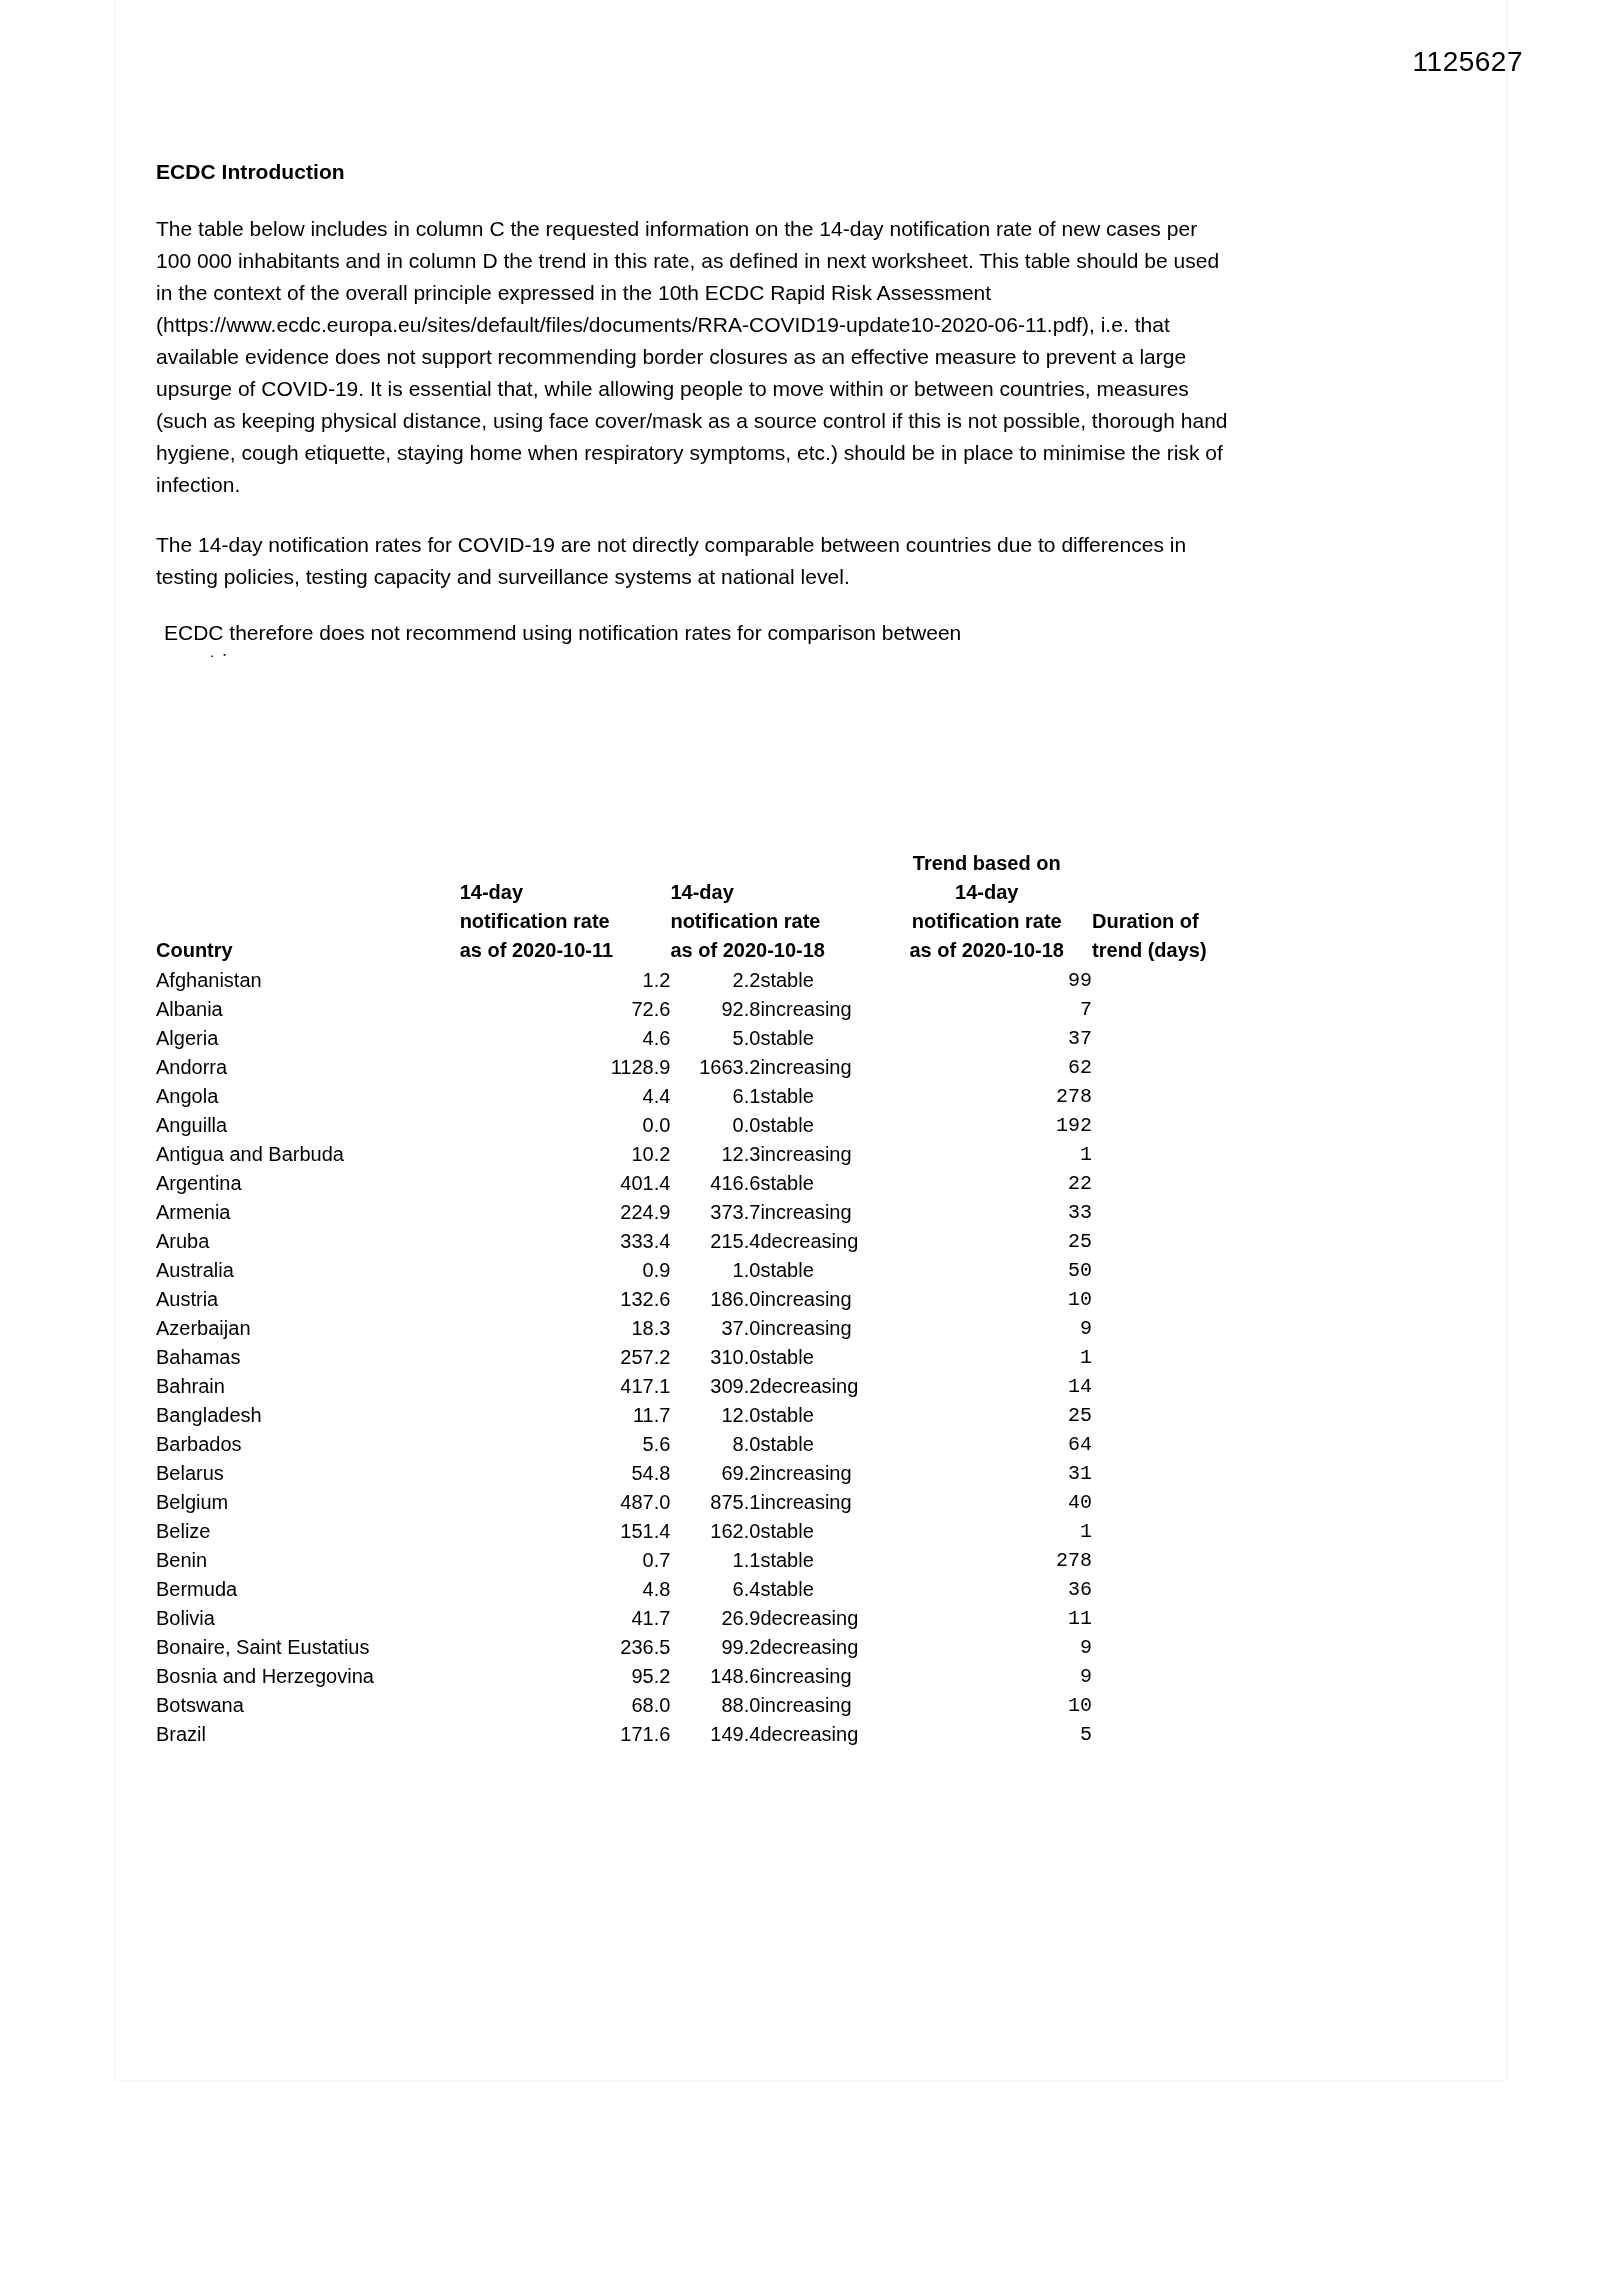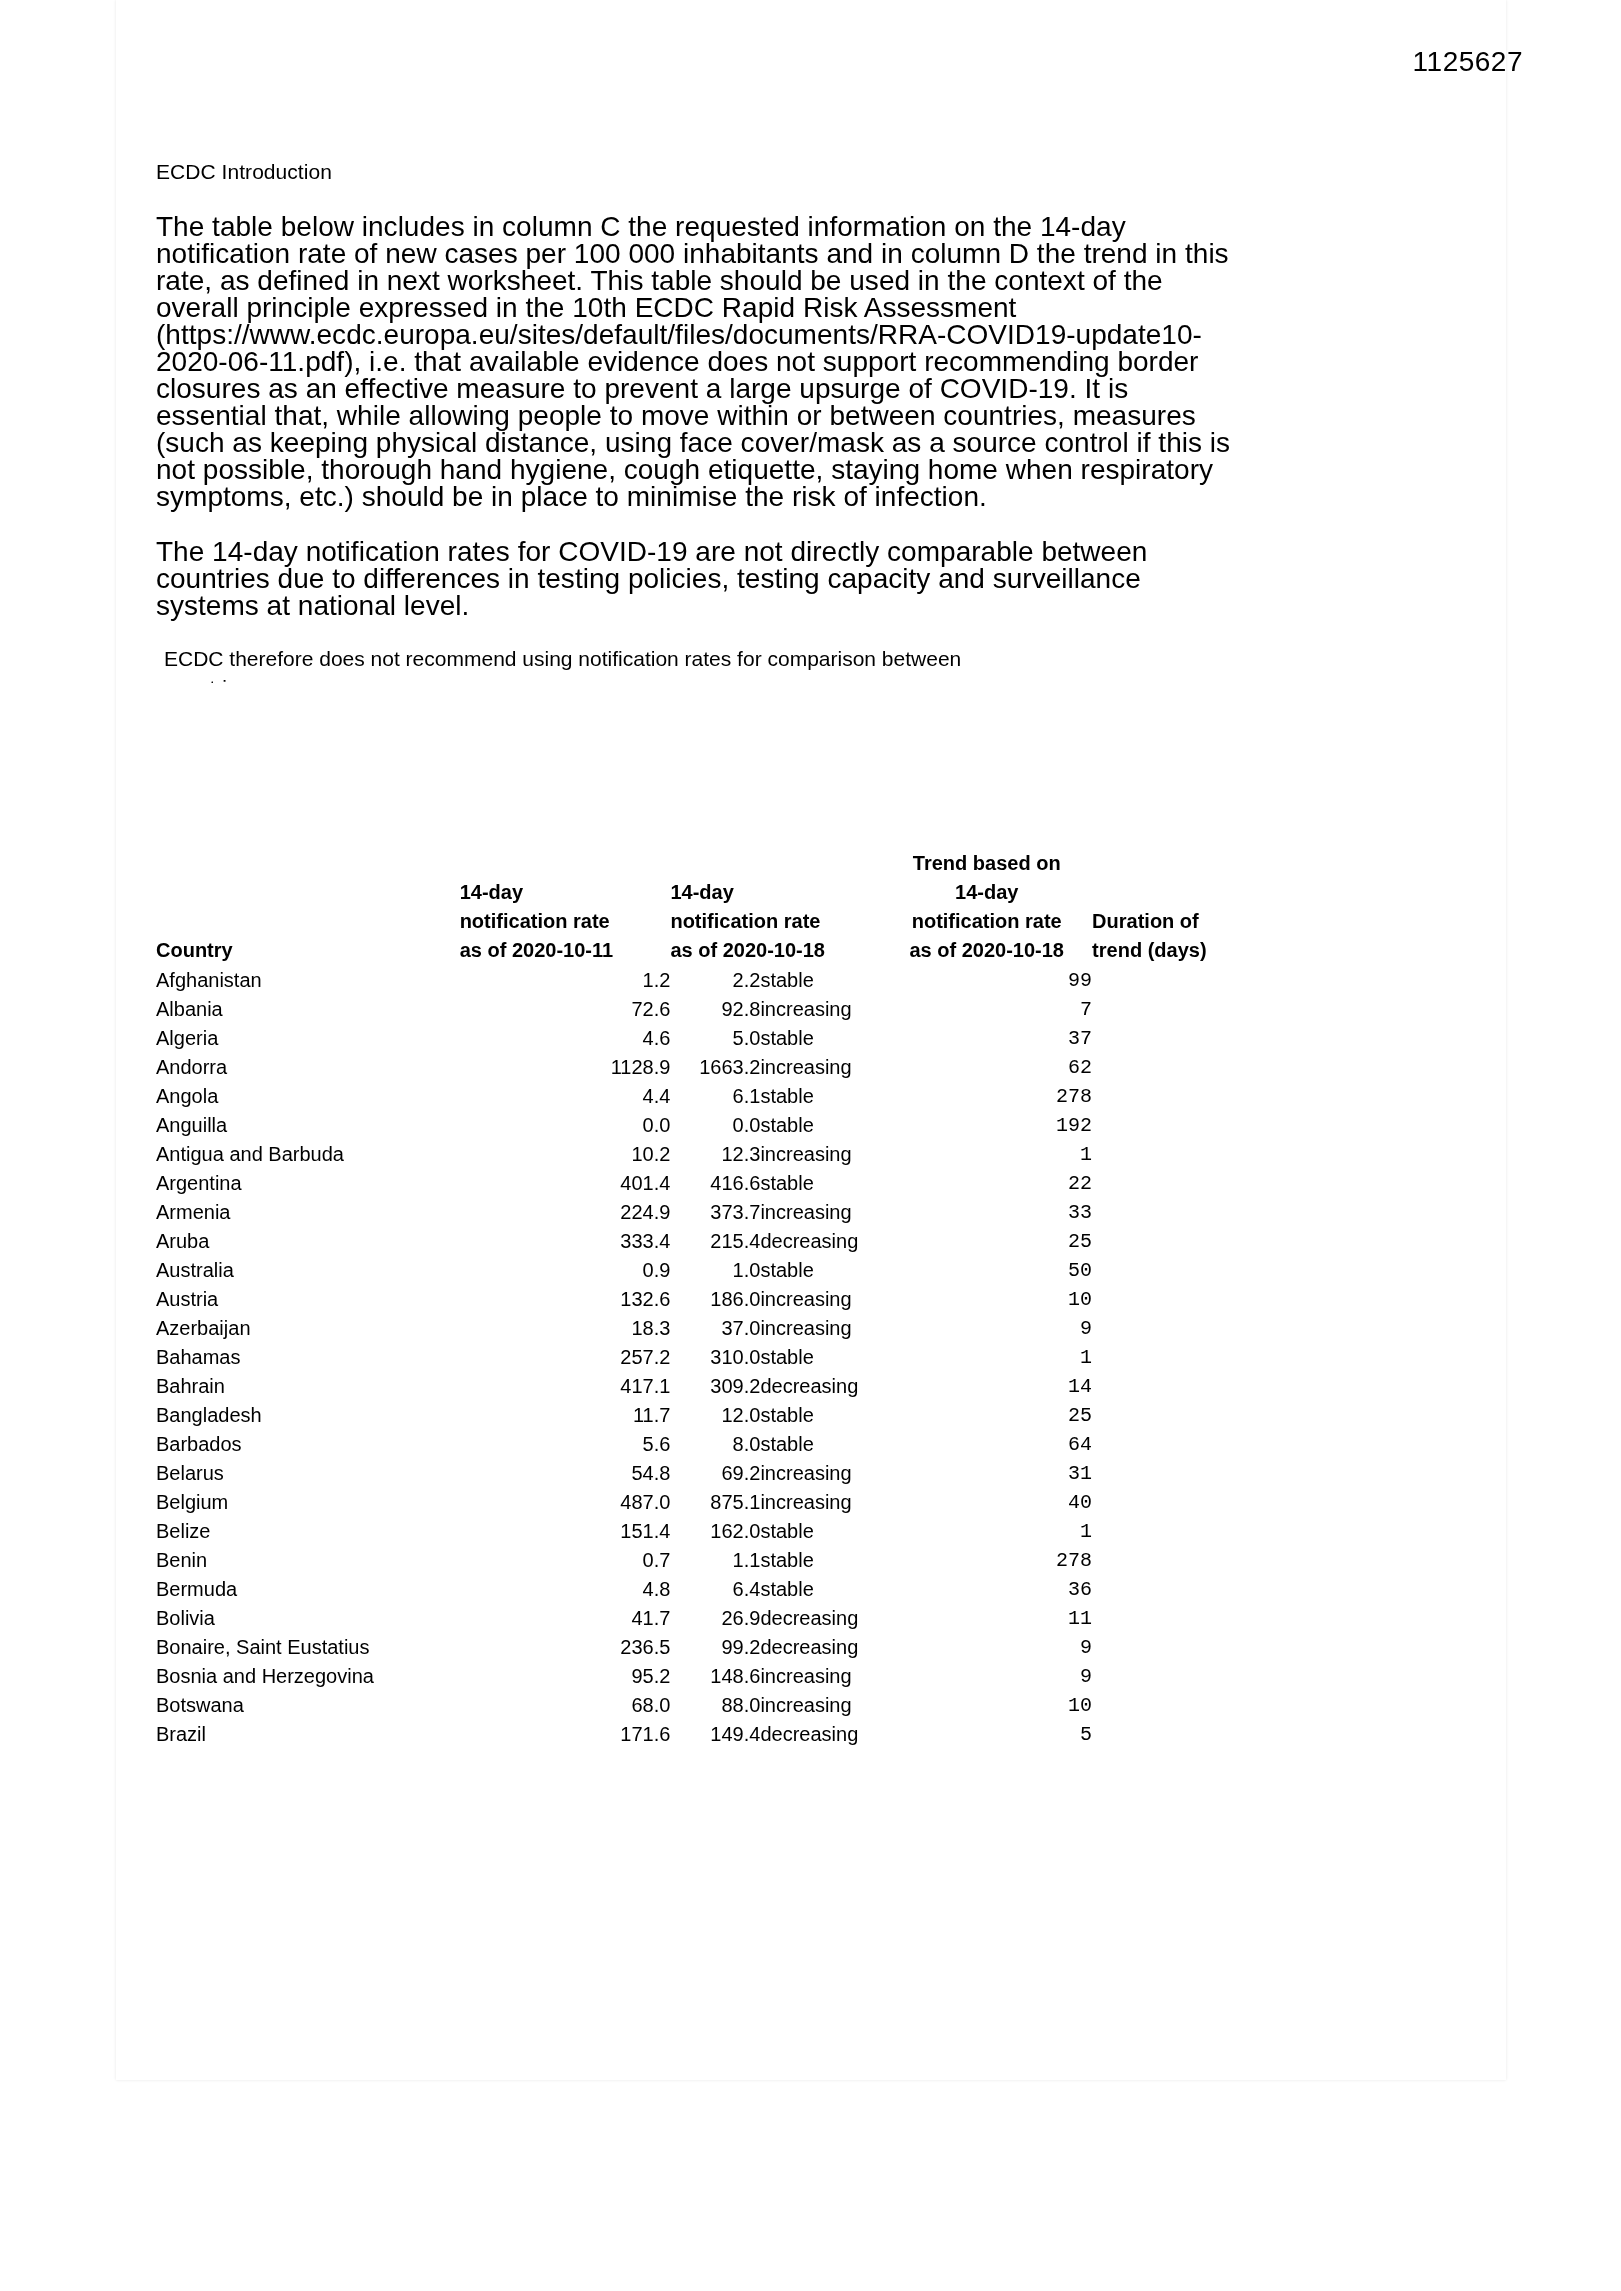--- a/index.html
+++ b/index.html
@@ -40,29 +40,29 @@
   
   .content {
     position: absolute;
     left: 156px;
     top: 157px;
     width: 1078px;
   }
 
   .section-title {
     font-size: 21px;
-    font-weight: normal;
+    font-weight: bold;
     line-height: 29px;
     margin: 0 0 27.4px 0;
     letter-spacing: 0.05px;
   }
 
   p.para {
-    font-size: 28px;
-    line-height: 27px;
+    font-size: 21px;
+    line-height: 32px;
     margin: 0 0 27.4px 0;
     letter-spacing: 0.02px;
     white-space: pre-line;
   }
   p.para.tight { margin-bottom: 25.5px; }
 
   
   .clipped-para {
     position: relative;
     height: 39px;

